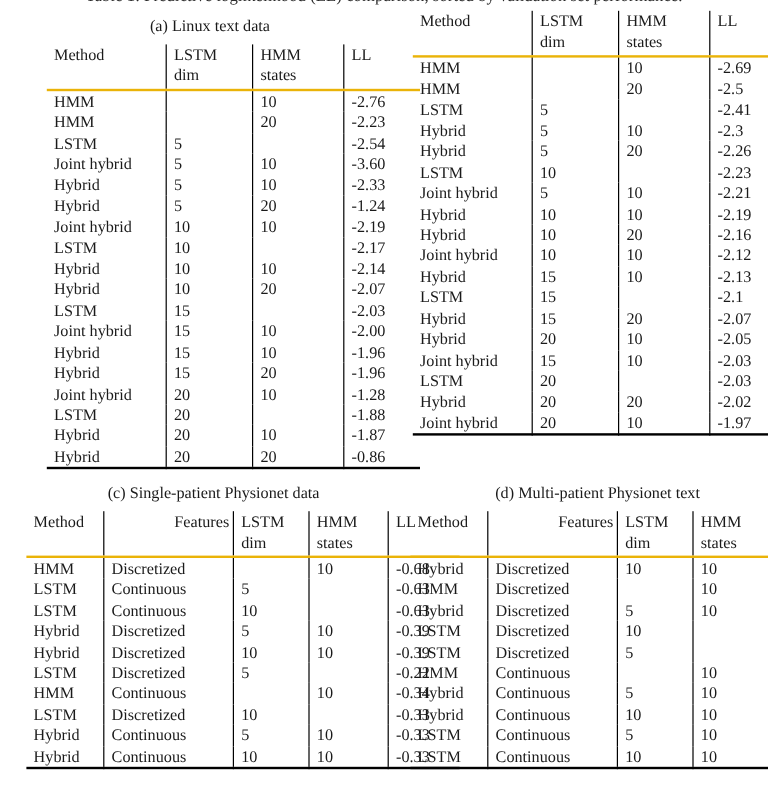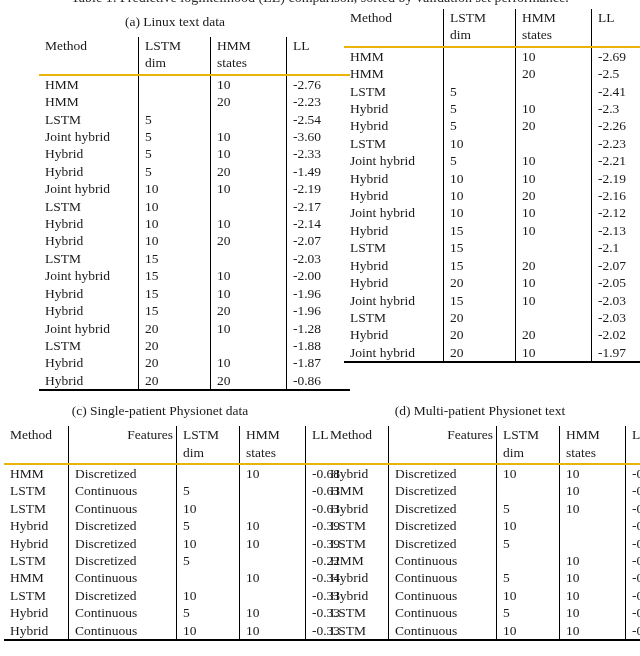--- a/index.html
+++ b/index.html
@@ -27,21 +27,21 @@
     margin-top: -10px;
     color: #2a2a2a;
   }
   .grid {
     display: grid;
     grid-template-columns: 320px 320px;
   }
   .block { box-sizing: border-box; }
   .block-a { padding-left: 39px; font-family: Liberation Serif, serif; }
   .block-b { padding-left: 24px; }
-  .block-c { padding-left: 4px; }
+  .block-c { padding-left: 22px; }
   .bottom-row { display: grid; grid-template-columns: 320px 320px; }
   .sub-caption {
     text-align: center;
     font-size: 13.5px;
     line-height: 16px;
     margin: 5px 0 7px 0;
     color: #1a1a1a;
   }
   .block-a .sub-caption, .block-b .sub-caption { width: 272px; }
   .block-c .sub-caption, .block-d .sub-caption { width: 312px; margin-top: 12px; }
@@ -138,21 +138,21 @@
             <tr>
               <td>Hybrid</td>
               <td>5</td>
               <td>10</td>
               <td>-2.33</td>
             </tr>
             <tr>
               <td>Hybrid</td>
               <td>5</td>
               <td>20</td>
-              <td>-1.49</td>
+              <td>-1.24</td>
             </tr>
             <tr>
               <td>Joint hybrid</td>
               <td>10</td>
               <td>10</td>
               <td>-2.19</td>
             </tr>
             <tr>
               <td>LSTM</td>
               <td>10</td>

